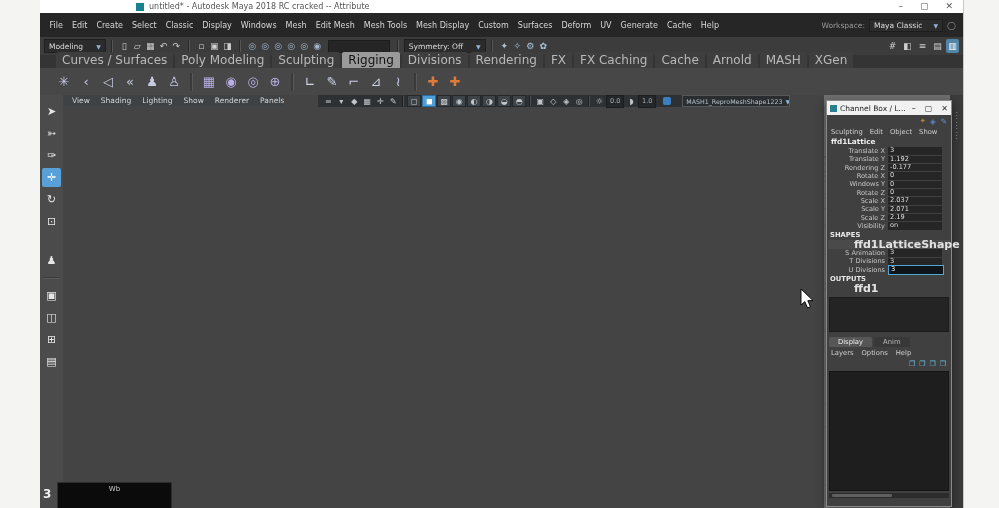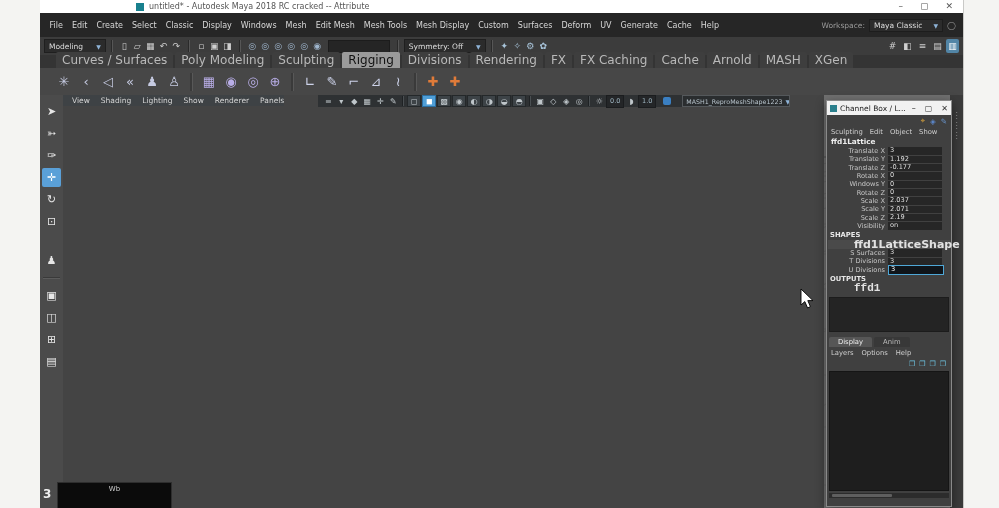--- a/index.html
+++ b/index.html
@@ -68,21 +68,21 @@
   .cbbtns{margin-left:auto;display:flex;gap:9px;font-size:8px;color:#333;}
   .cbtools{height:12px;display:flex;justify-content:flex-end;align-items:center;gap:5px;padding-right:4px;font-size:7.5px;}
   .cbmenus{height:10px;display:flex;gap:7px;padding-left:4px;font-size:6.8px;color:#d0d0d0;align-items:center;}
   .cbobj{height:10px;font-weight:bold;font-size:7.3px;color:#ededed;padding-left:4px;}
   .cbrow{height:8.3px;display:flex;align-items:center;}
   .cbrow .lbl{width:58px;text-align:right;font-size:6.6px;color:#c6c6c6;padding-right:3px;white-space:nowrap;flex:none;}
   .cbrow .fld{width:52px;height:7.4px;background:#262626;font-size:6.6px;color:#dedede;padding-left:2px;line-height:7.6px;flex:none;}
   .cbrow.editing .fld{background:#10151a;border:1px solid #4fa8d8;color:#fff;height:7.8px;}
   .cbhdr{font-size:6.8px;font-weight:bold;color:#e8e8e8;padding-left:3px;height:10px;line-height:11px;}
   .cbnode{font-size:11px;font-weight:bold;color:#e2e2e2;padding-left:26px;height:9px;line-height:9px;background:#4a4a4a;margin:0 1px;}
-  .cbnode.plain{background:none;font-family:Liberation Mono, monospace;}
+  .cbnode.plain{background:none;}
   .cbempty{height:33px;background:#242424;margin:4px 2px 2px;border:1px solid #1c1c1c;}
   .layertabs{display:flex;gap:2px;padding:3px 2px 0;}
   .ltab{font-size:6.8px;padding:1px 9px;background:#383838;color:#bbb;border-radius:2px 2px 0 0;}
   .ltab.active{background:#565656;color:#efefef;}
   .layermenus{display:flex;gap:8px;font-size:6.8px;color:#cfcfcf;padding:2px 4px;}
   .layericons{display:flex;justify-content:flex-end;gap:4px;padding-right:5px;height:10px;align-items:center;}
   .layericons span{color:#6cc1de;font-size:7px;}
   .layerlist{height:118px;background:#1e1e1e;margin:2px;border:1px solid #151515;}
   .hscroll{height:5px;background:#2c2c2c;margin:2px 2px 0;position:relative;}
   .hthumb{position:absolute;left:3px;top:1px;width:60px;height:3px;background:#5f5f5f;border-radius:1px;}
@@ -399,21 +399,21 @@
         <span class="lbl">Translate X</span>
         <span class="fld">3</span>
       </div>
 
       <div class="cbrow">
         <span class="lbl">Translate Y</span>
         <span class="fld">1.192</span>
       </div>
 
       <div class="cbrow">
-        <span class="lbl">Translate Z</span>
+        <span class="lbl">Rendering Z</span>
         <span class="fld">-0.177</span>
       </div>
 
       <div class="cbrow">
         <span class="lbl">Rotate X</span>
         <span class="fld">0</span>
       </div>
 
       <div class="cbrow">
         <span class="lbl">Windows Y</span>
@@ -443,21 +443,21 @@
       <div class="cbrow">
         <span class="lbl">Visibility</span>
         <span class="fld">on</span>
       </div>
     </div>
   <div class="cbhdr">SHAPES</div>
   <div class="cbnode">ffd1LatticeShape</div>
   <div>
 
       <div class="cbrow">
-        <span class="lbl">S Surfaces</span>
+        <span class="lbl">S Animation</span>
         <span class="fld">3</span>
       </div>
 
       <div class="cbrow">
         <span class="lbl">T Divisions</span>
         <span class="fld">3</span>
       </div>
 
       <div class="cbrow editing">
         <span class="lbl">U Divisions</span>

